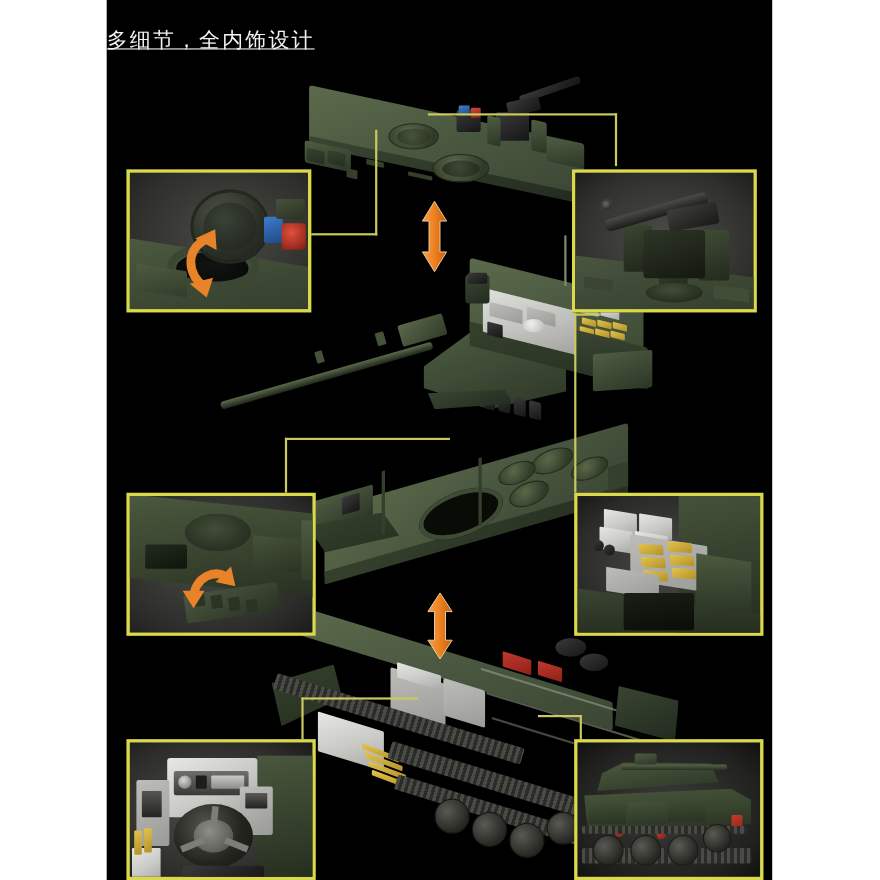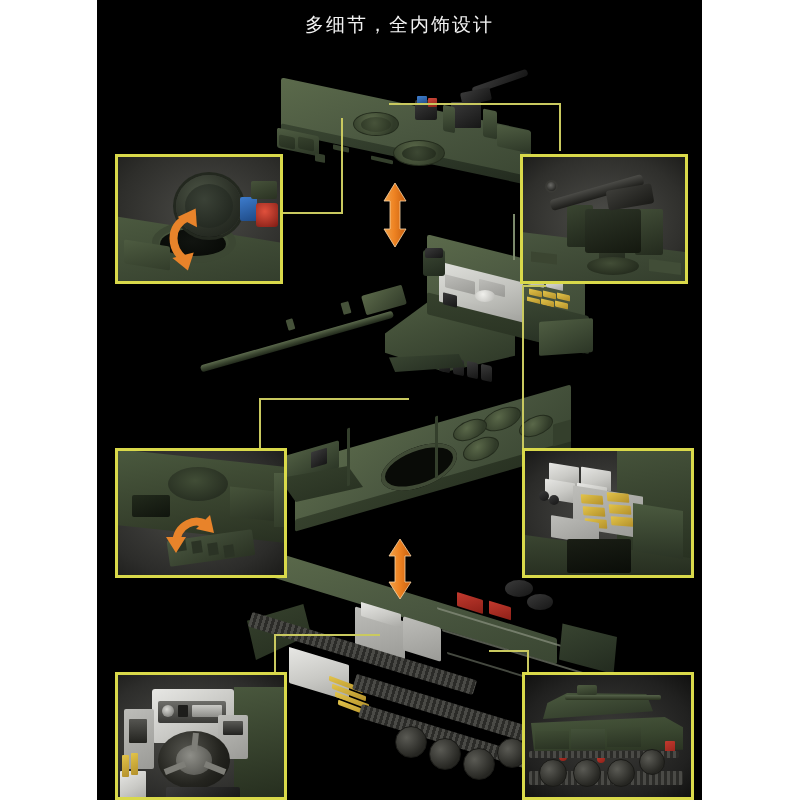--- a/index.html
+++ b/index.html
@@ -20,27 +20,28 @@
   .stage {
     position: absolute;
     left: 97px; top: 0; width: 605px; height: 800px;
     background: #000000;
     overflow: hidden;
   }
 
   
   .title {
     position: absolute;
-    left: 0; top: 12px; width: 100%;
-    text-align: center;
+    left: 0; top: 24px; width: 100%;
+    text-align: left;
     color: #f2f2f2;
     font-size: 19px;
     letter-spacing: 2px;
     font-weight: 400;
     white-space: nowrap;
+    text-decoration: underline;
   }
 
   
   .abs { position: absolute; }
 
   
   .callout {
     position: absolute;
     border: 3px solid #d9d94a;
     background: #3a3a38;

